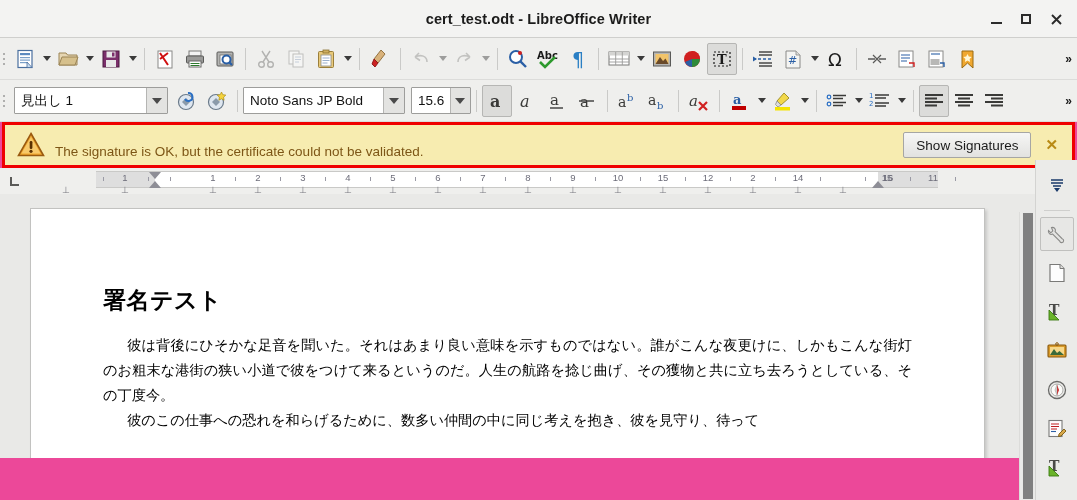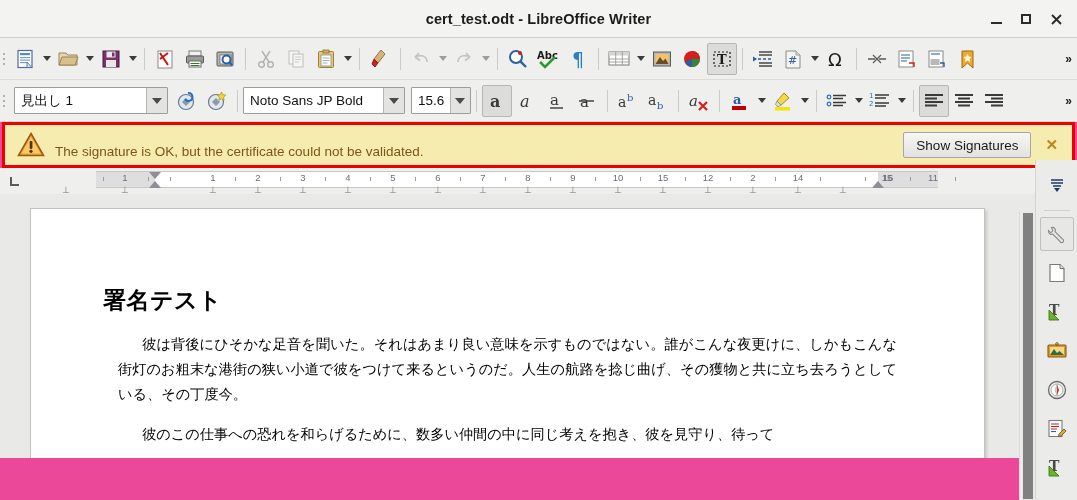--- a/index.html
+++ b/index.html
@@ -108,23 +108,23 @@
     position: absolute; left: 30px; top: 14px; width: 955px; height: 420px;
     background: #ffffff; border: 1px solid #c2c2c0;
     box-shadow: 2px 2px 3px rgba(0,0,0,0.14);
   }
   .doc-inner { padding: 76px 72px 0 72px; }
   .doc-h1 {
     font-family: "DejaVu Sans", sans-serif;
     font-size: 23px; font-weight: bold; color: #000; margin-bottom: 17px; letter-spacing: .5px;
   }
   .doc-p {
-    font-family: Liberation Mono, monospace;
+    font-family: Liberation Sans, sans-serif;
     font-size: 14.2px; line-height: 25px; color: #000; text-indent: 1.7em;
-    text-align: justify; margin: 15px;
+    text-align: justify; margin: 0;
   }
 
   
   .vscroll {
     position: absolute; right: 42px; top: 212px; width: 16px; height: 288px;
     background: #ebebe9; border-left: 1px solid #dcdcda;
   }
   .vscroll .thumb {
     position: absolute; left: 2px; top: 0; width: 12px; height: 288px;
     background: #808080; border: 1px solid #e9e9e7;

